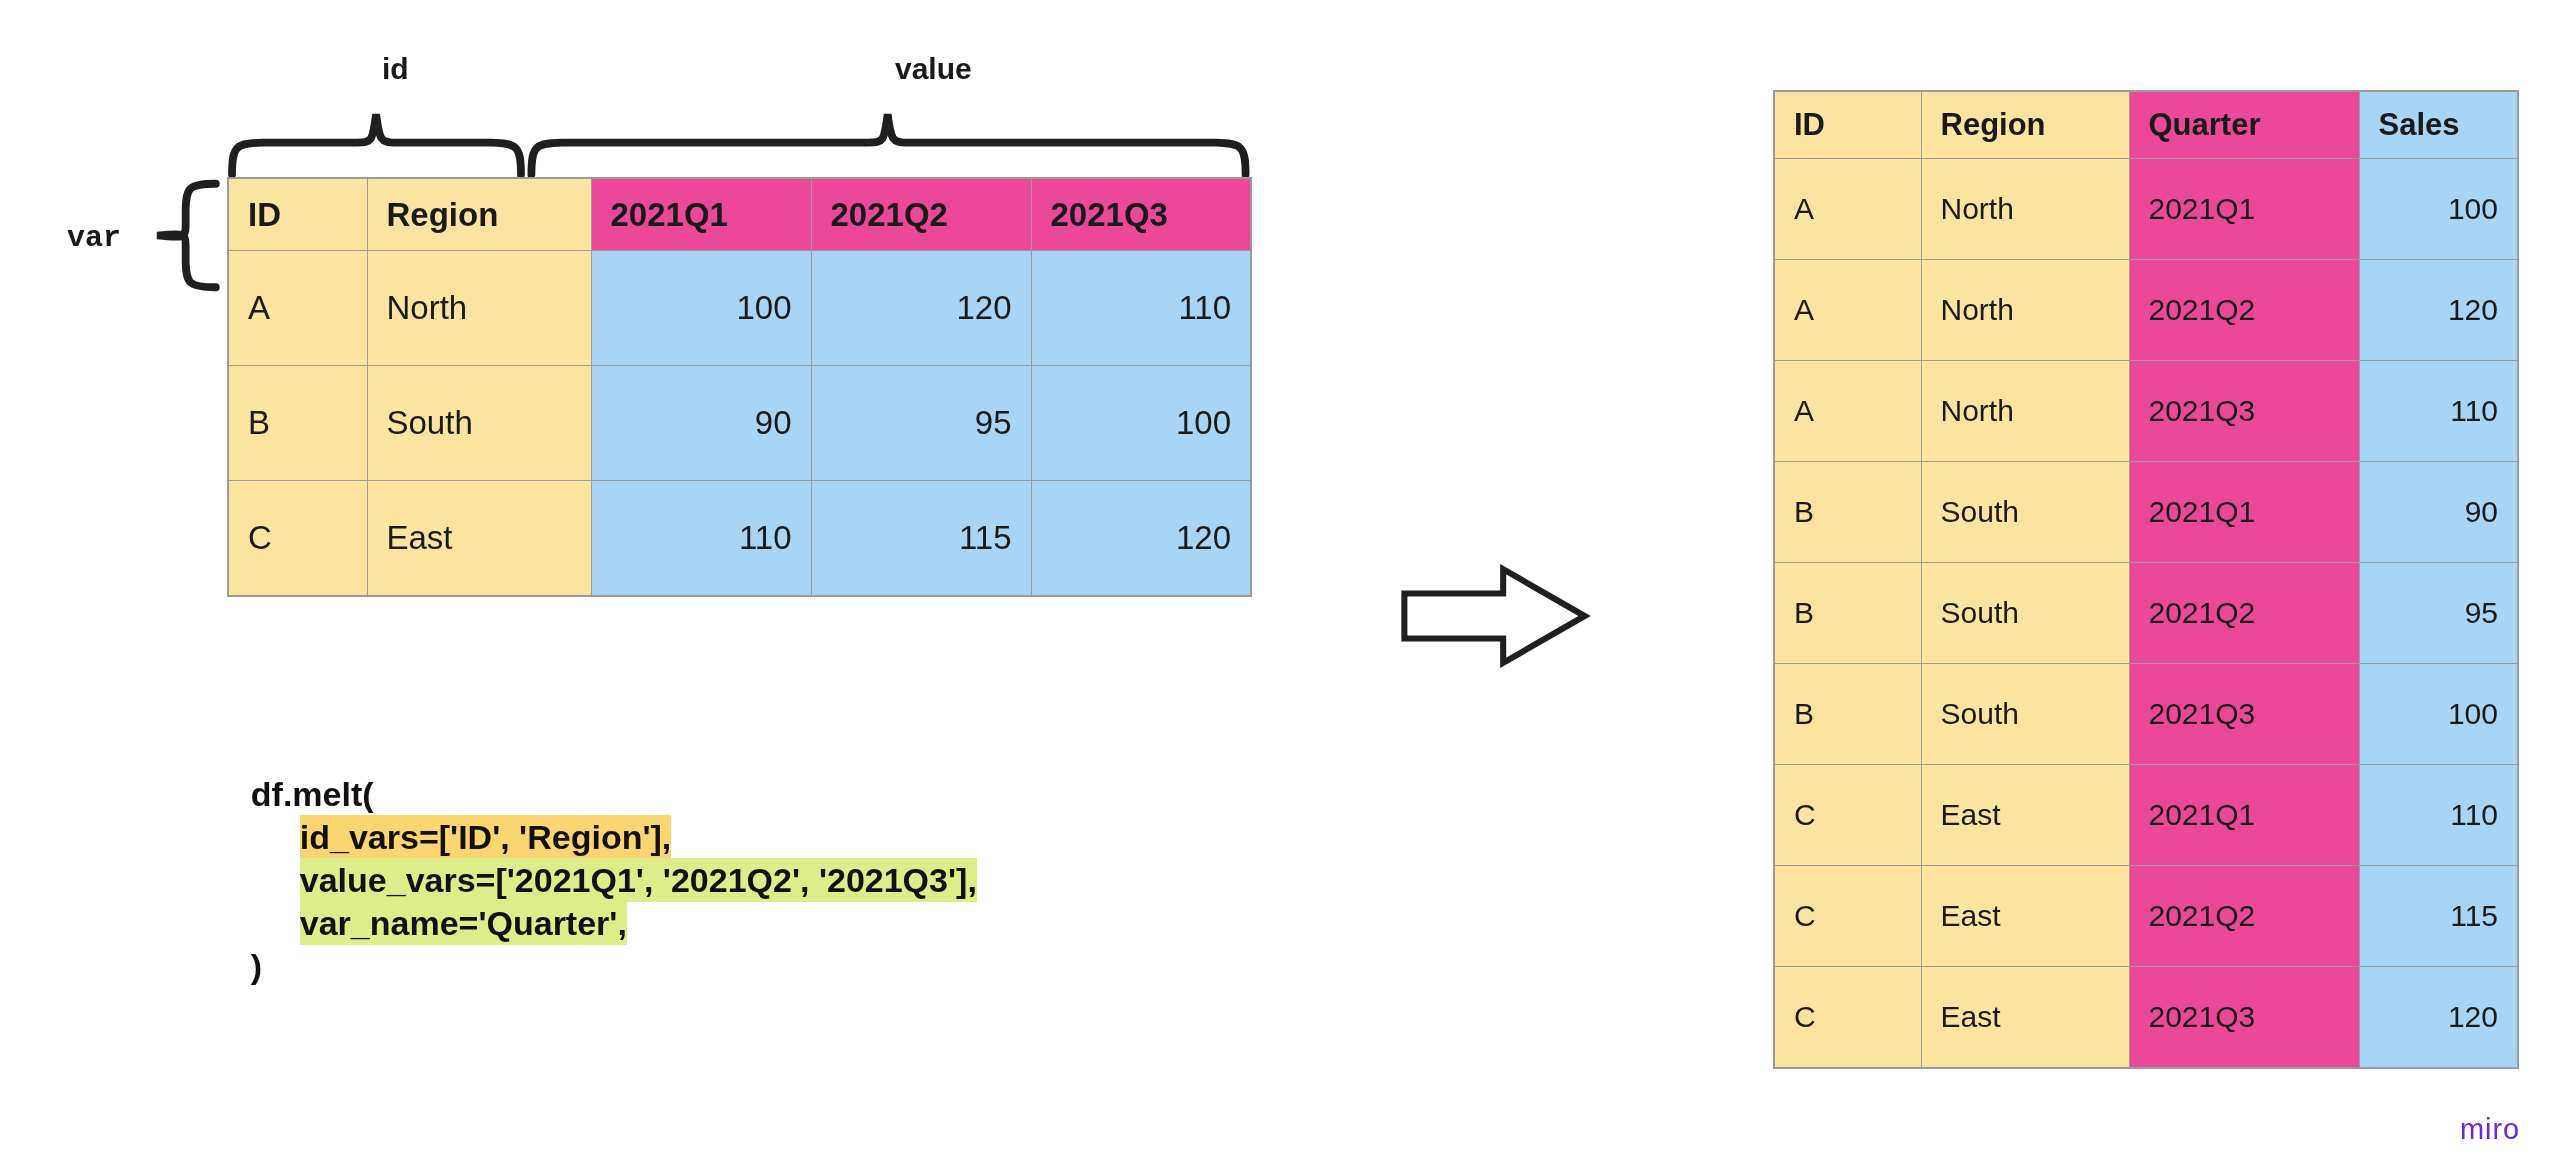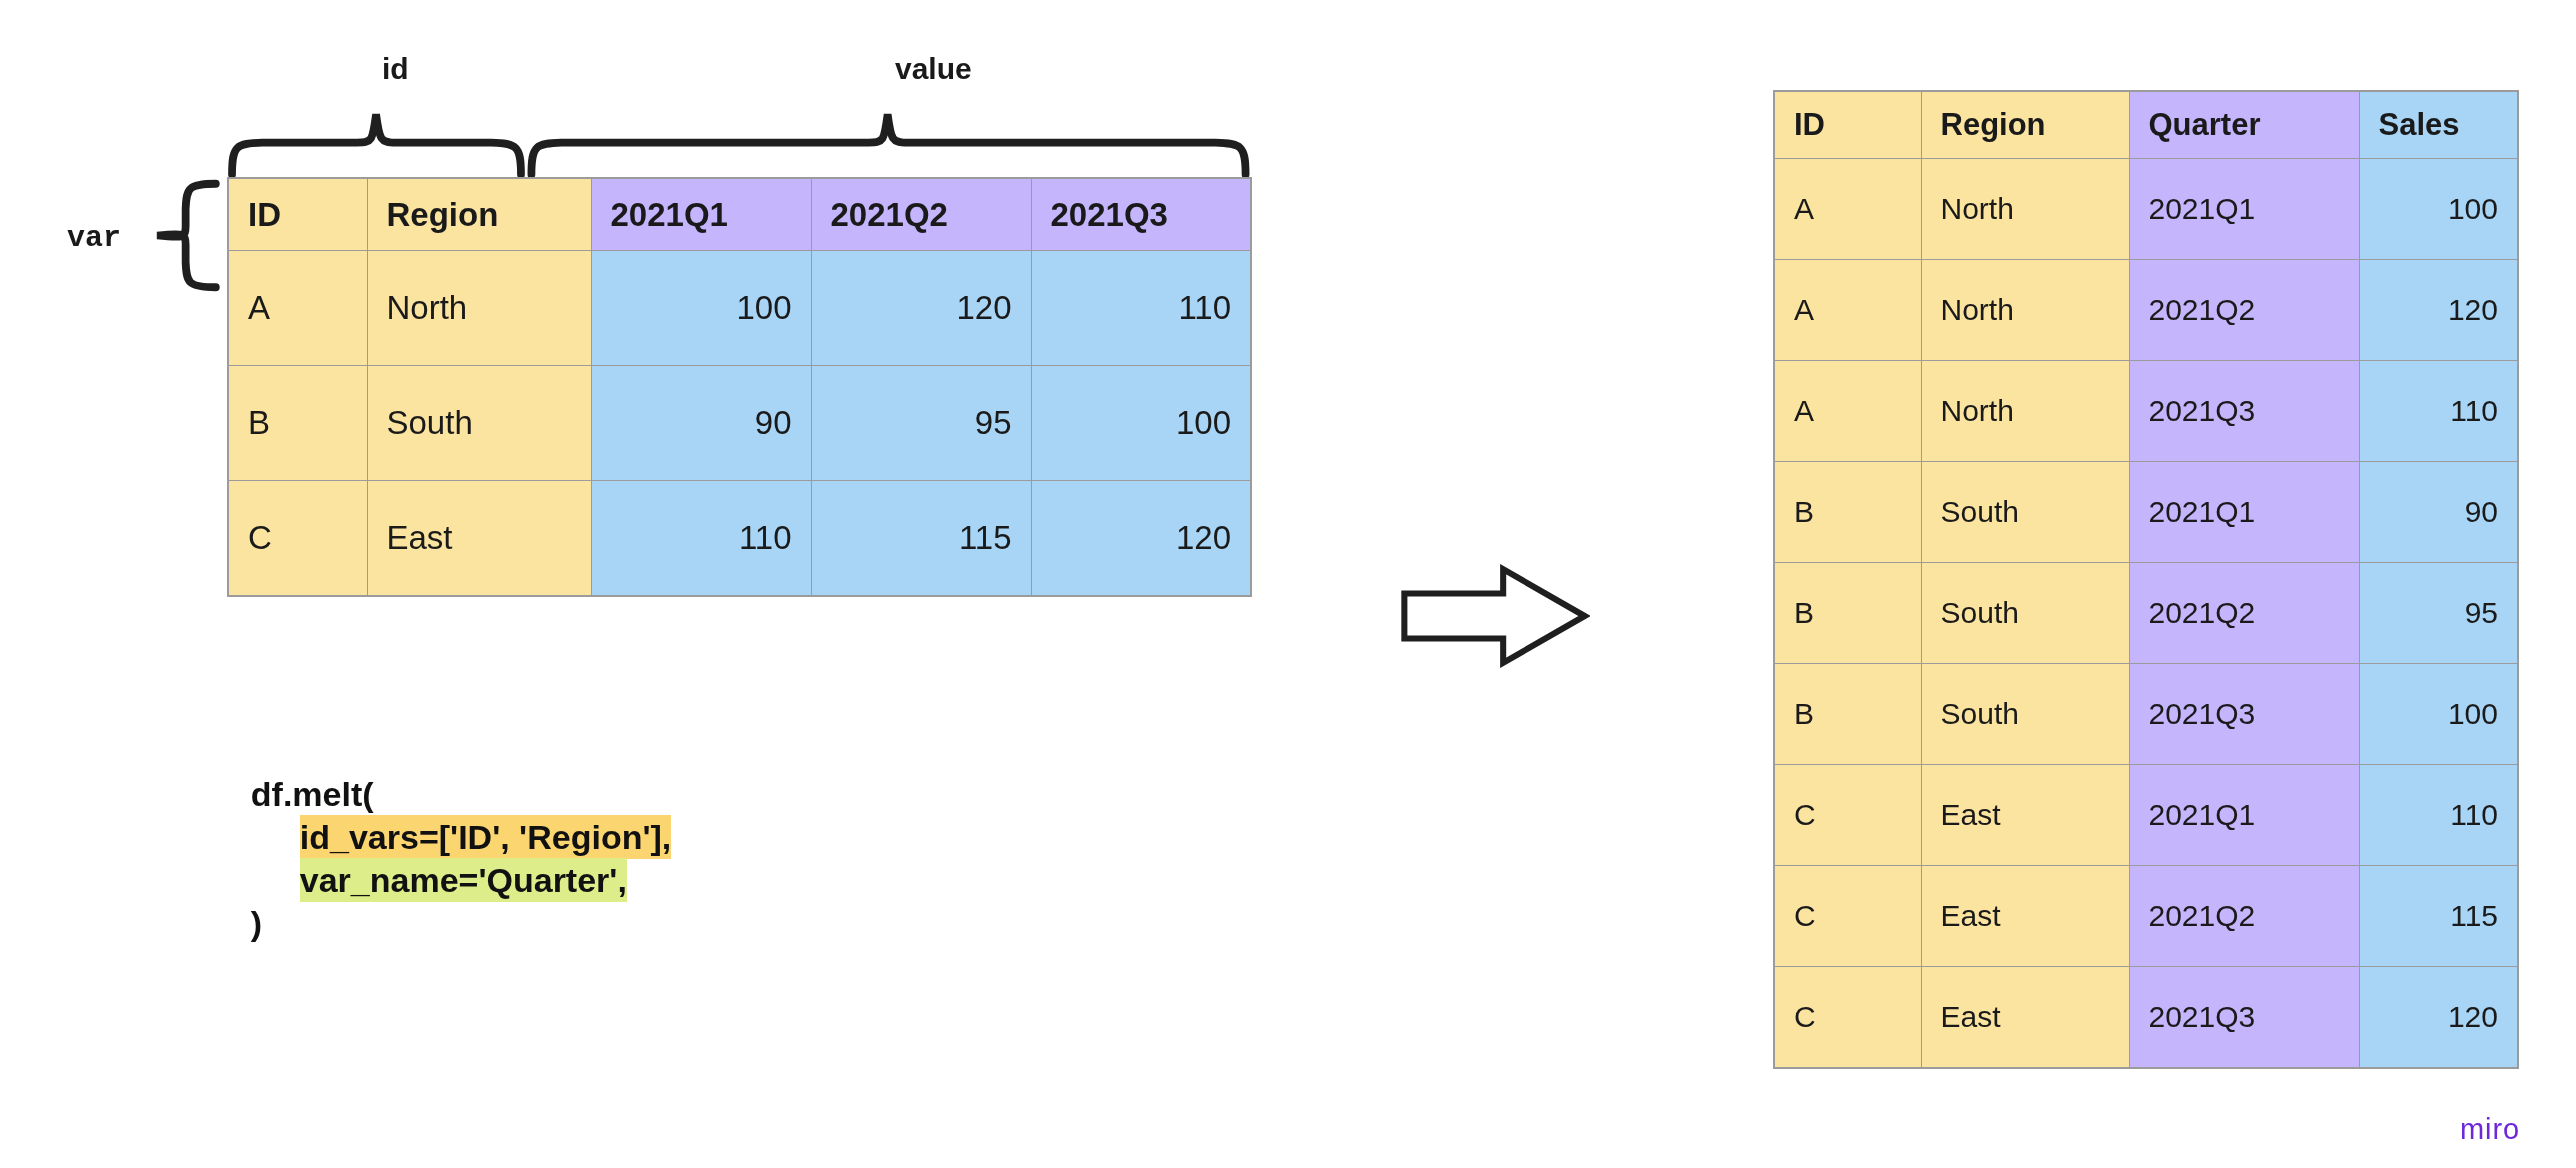--- a/index.html
+++ b/index.html
@@ -26,21 +26,21 @@
   .tbl td, .tbl th {
     border: 1.7px solid #9b9b9b;
     padding: 0 19px;
     font-weight: normal;
     white-space: nowrap;
   }
   .tbl th {
     font-weight: bold;
   }
   .c-yellow { background: #fbe3a0; }
-  .c-green  { background: #c4b5fd; }
+  .c-green  { background: #ec4899; }
   .c-blue   { background: #a8d5f5; }
   .ta-left  { text-align: left; }
   .ta-right { text-align: right; margin-left: 8px; }
 
   
   #left-table {
     left: 227px;
     top: 177px;
     width: 1024px;
     font-size: 32px;
@@ -279,20 +279,23 @@
 </table>
 
 <div id="code-block">
   <div class="code-line">
     <span>df.melt(</span>
   </div>
   <div class="code-line code-indent">
     <span class="hl-yellow">id_vars=['ID', 'Region'],</span>
   </div>
   <div class="code-line code-indent">
+    <span class="hl-green">value_vars=['2021Q1', '2021Q2', '2021Q3'],</span>
+  </div>
+  <div class="code-line code-indent">
     <span class="hl-green">var_name='Quarter',</span>
   </div>
   <div class="code-line">
     <span>)</span>
   </div>
 </div>
 
 <div id="miro-watermark">miro</div>
 
 

